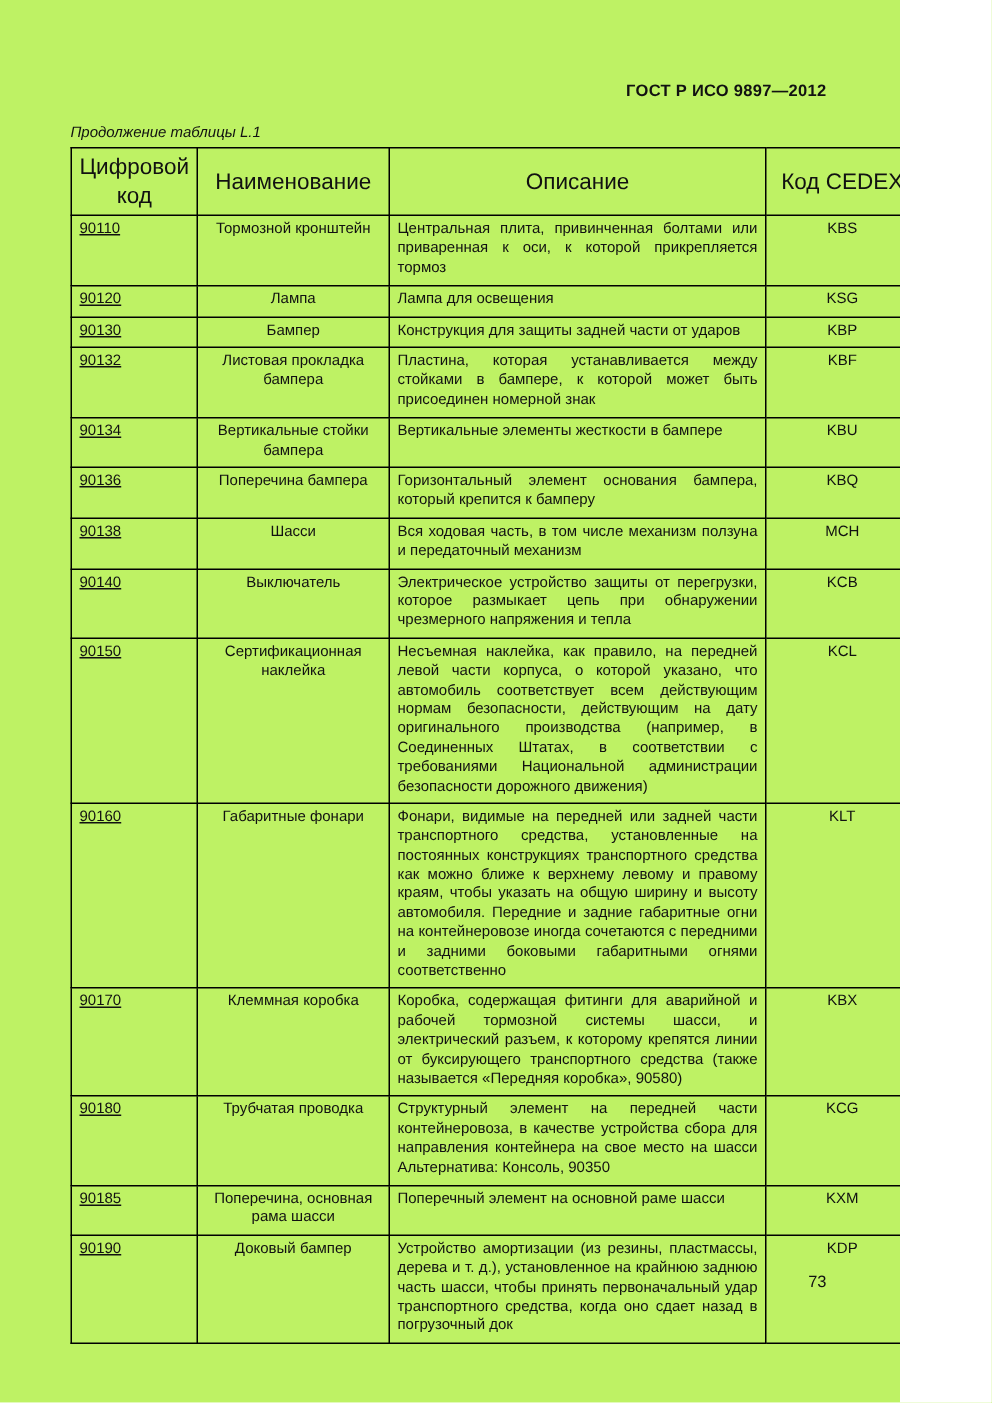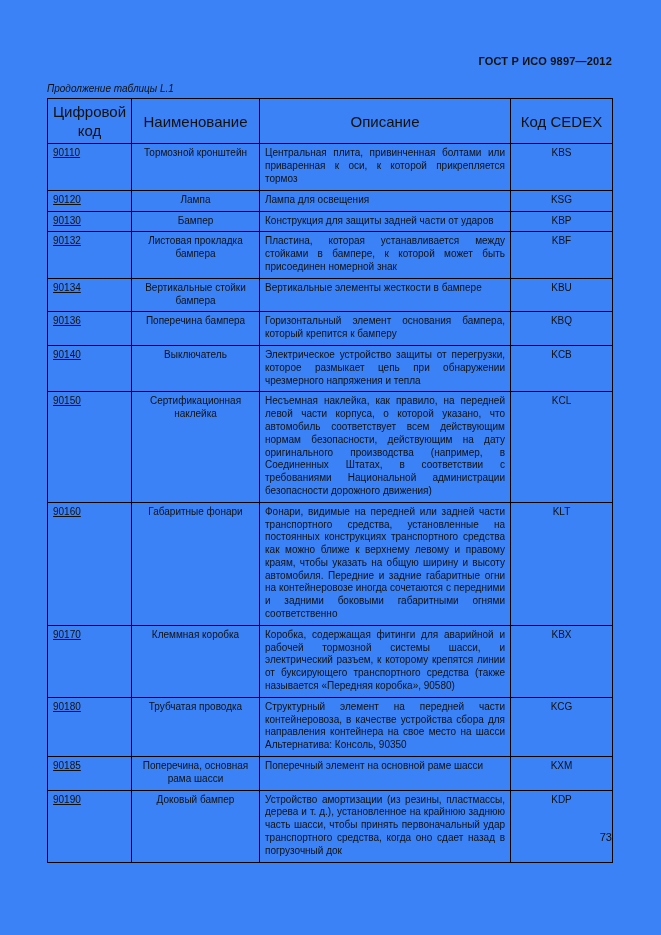--- a/index.html
+++ b/index.html
@@ -9,25 +9,25 @@
   }
   body {
     width: 661px;
     height: 935px;
     font-family: "Liberation Sans", sans-serif;
     color: #111111;
     -webkit-font-smoothing: antialiased;
   }
   .page {
     position: relative;
-    width: 661px;
+    width: 600px;
     height: 935px;
     box-sizing: border-box;
     padding: 55px 49px 0 47px;
-    background: #3b82f6;
+    background: #bef264;
     overflow: hidden;
   }
   .doc-header {
     text-align: right;
     font-weight: bold;
     font-size: 11px;
     letter-spacing: 0.2px;
     margin-bottom: 16px;
   }
   .table-caption {
@@ -72,21 +72,21 @@
   .cell-desc {
     text-align: justify;
   }
   .cell-cedex {
     text-align: center;
     margin-left: 44px;
   }
   .page-number {
     position: absolute;
     right: 49px;
-    bottom: 92px;
+    bottom: 74px;
     font-size: 11px;
   }
 </style>
 </head>
 <body>
 
 <div class="page">
 
   <div class="doc-header">ГОСТ Р ИСО 9897—2012</div>
 
@@ -132,20 +132,26 @@
           <td class="cell-desc">Вертикальные элементы жесткости в бампере</td>
           <td class="cell-cedex">KBU</td>
         </tr>
         <tr>
           <td class="cell-code">90136</td>
           <td class="cell-name">Поперечина бампера</td>
           <td class="cell-desc">Горизонтальный элемент основания бампера, который крепится к бамперу</td>
           <td class="cell-cedex">KBQ</td>
         </tr>
         <tr>
+          <td class="cell-code">90138</td>
+          <td class="cell-name">Шасси</td>
+          <td class="cell-desc">Вся ходовая часть, в том числе механизм ползуна и передаточный механизм</td>
+          <td class="cell-cedex">MCH</td>
+        </tr>
+        <tr>
           <td class="cell-code">90140</td>
           <td class="cell-name">Выключатель</td>
           <td class="cell-desc">Электрическое устройство защиты от перегрузки, которое размыкает цепь при обнаружении чрезмерного напряжения и тепла</td>
           <td class="cell-cedex">KCB</td>
         </tr>
         <tr>
           <td class="cell-code">90150</td>
           <td class="cell-name">Сертификационная наклейка</td>
           <td class="cell-desc">Несъемная наклейка, как правило, на передней левой части корпуса, о которой указано, что автомобиль соответствует всем действующим нормам безопасности, действующим на дату оригинального производства (например, в Соединенных Штатах, в соответствии с требованиями Национальной администрации безопасности дорожного движения)</td>
           <td class="cell-cedex">KCL</td>

